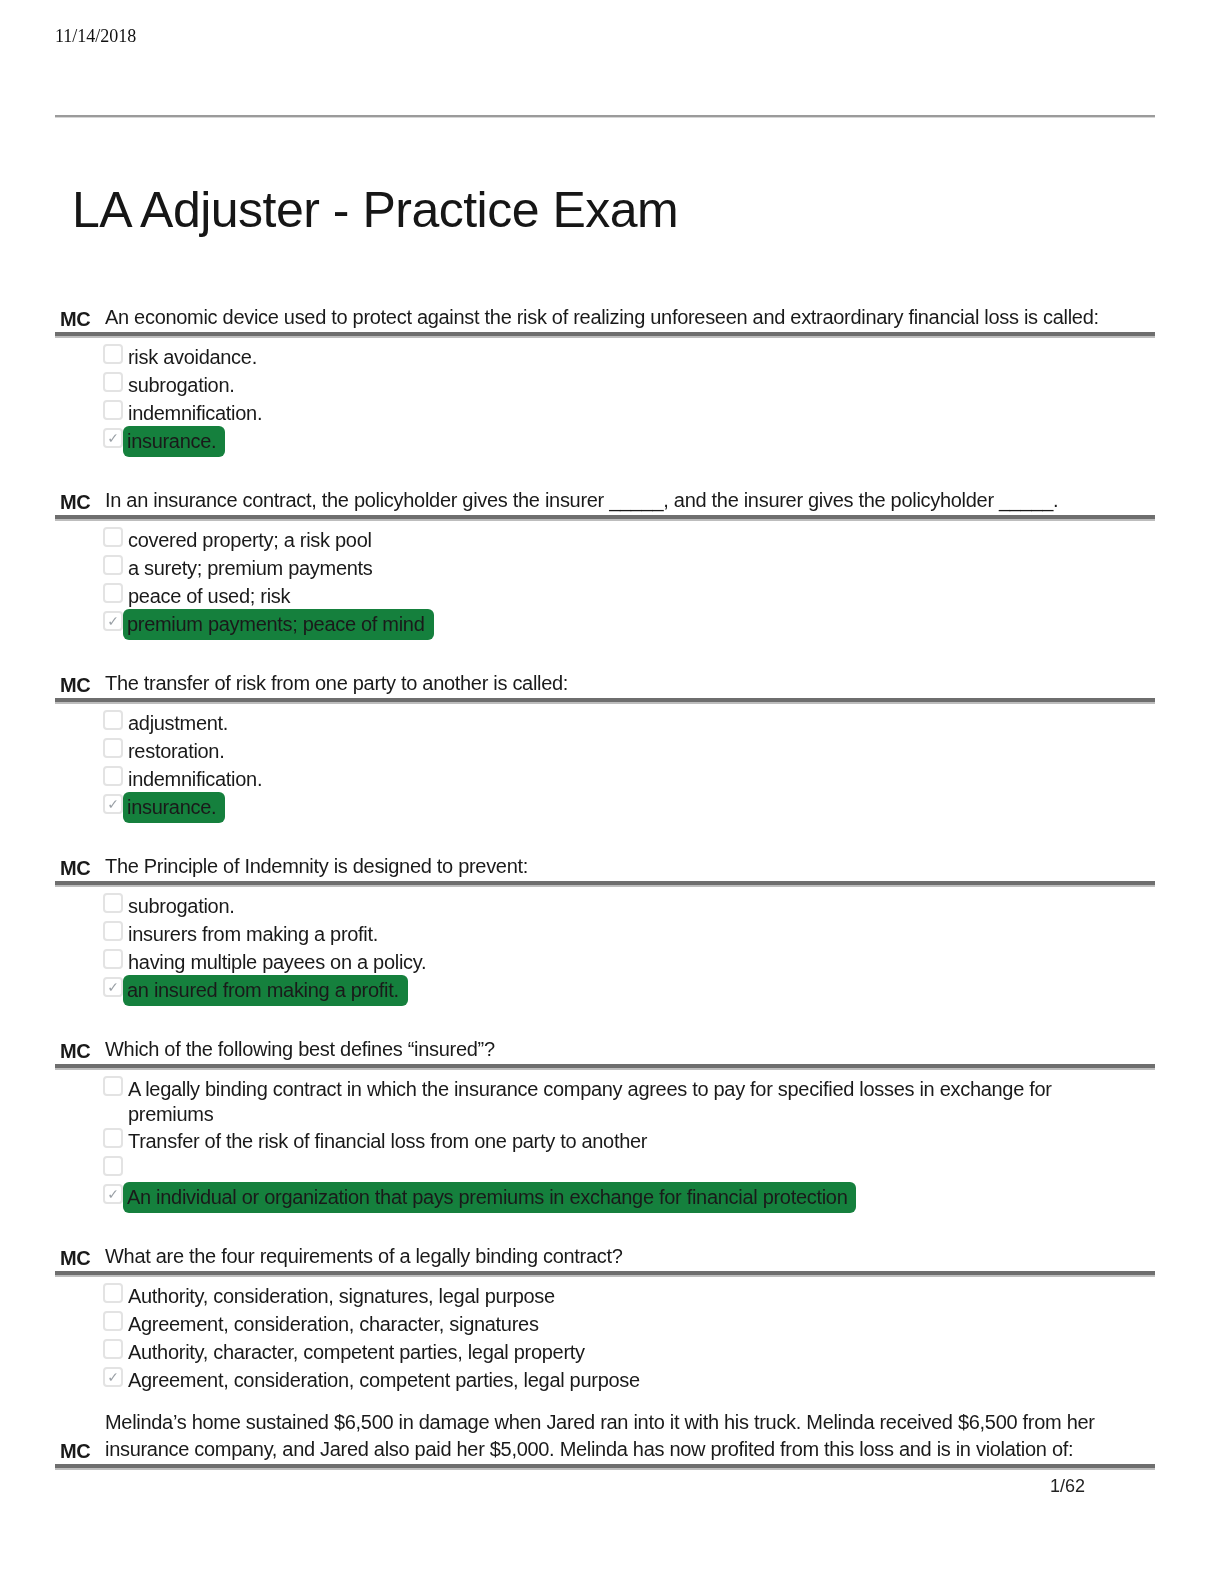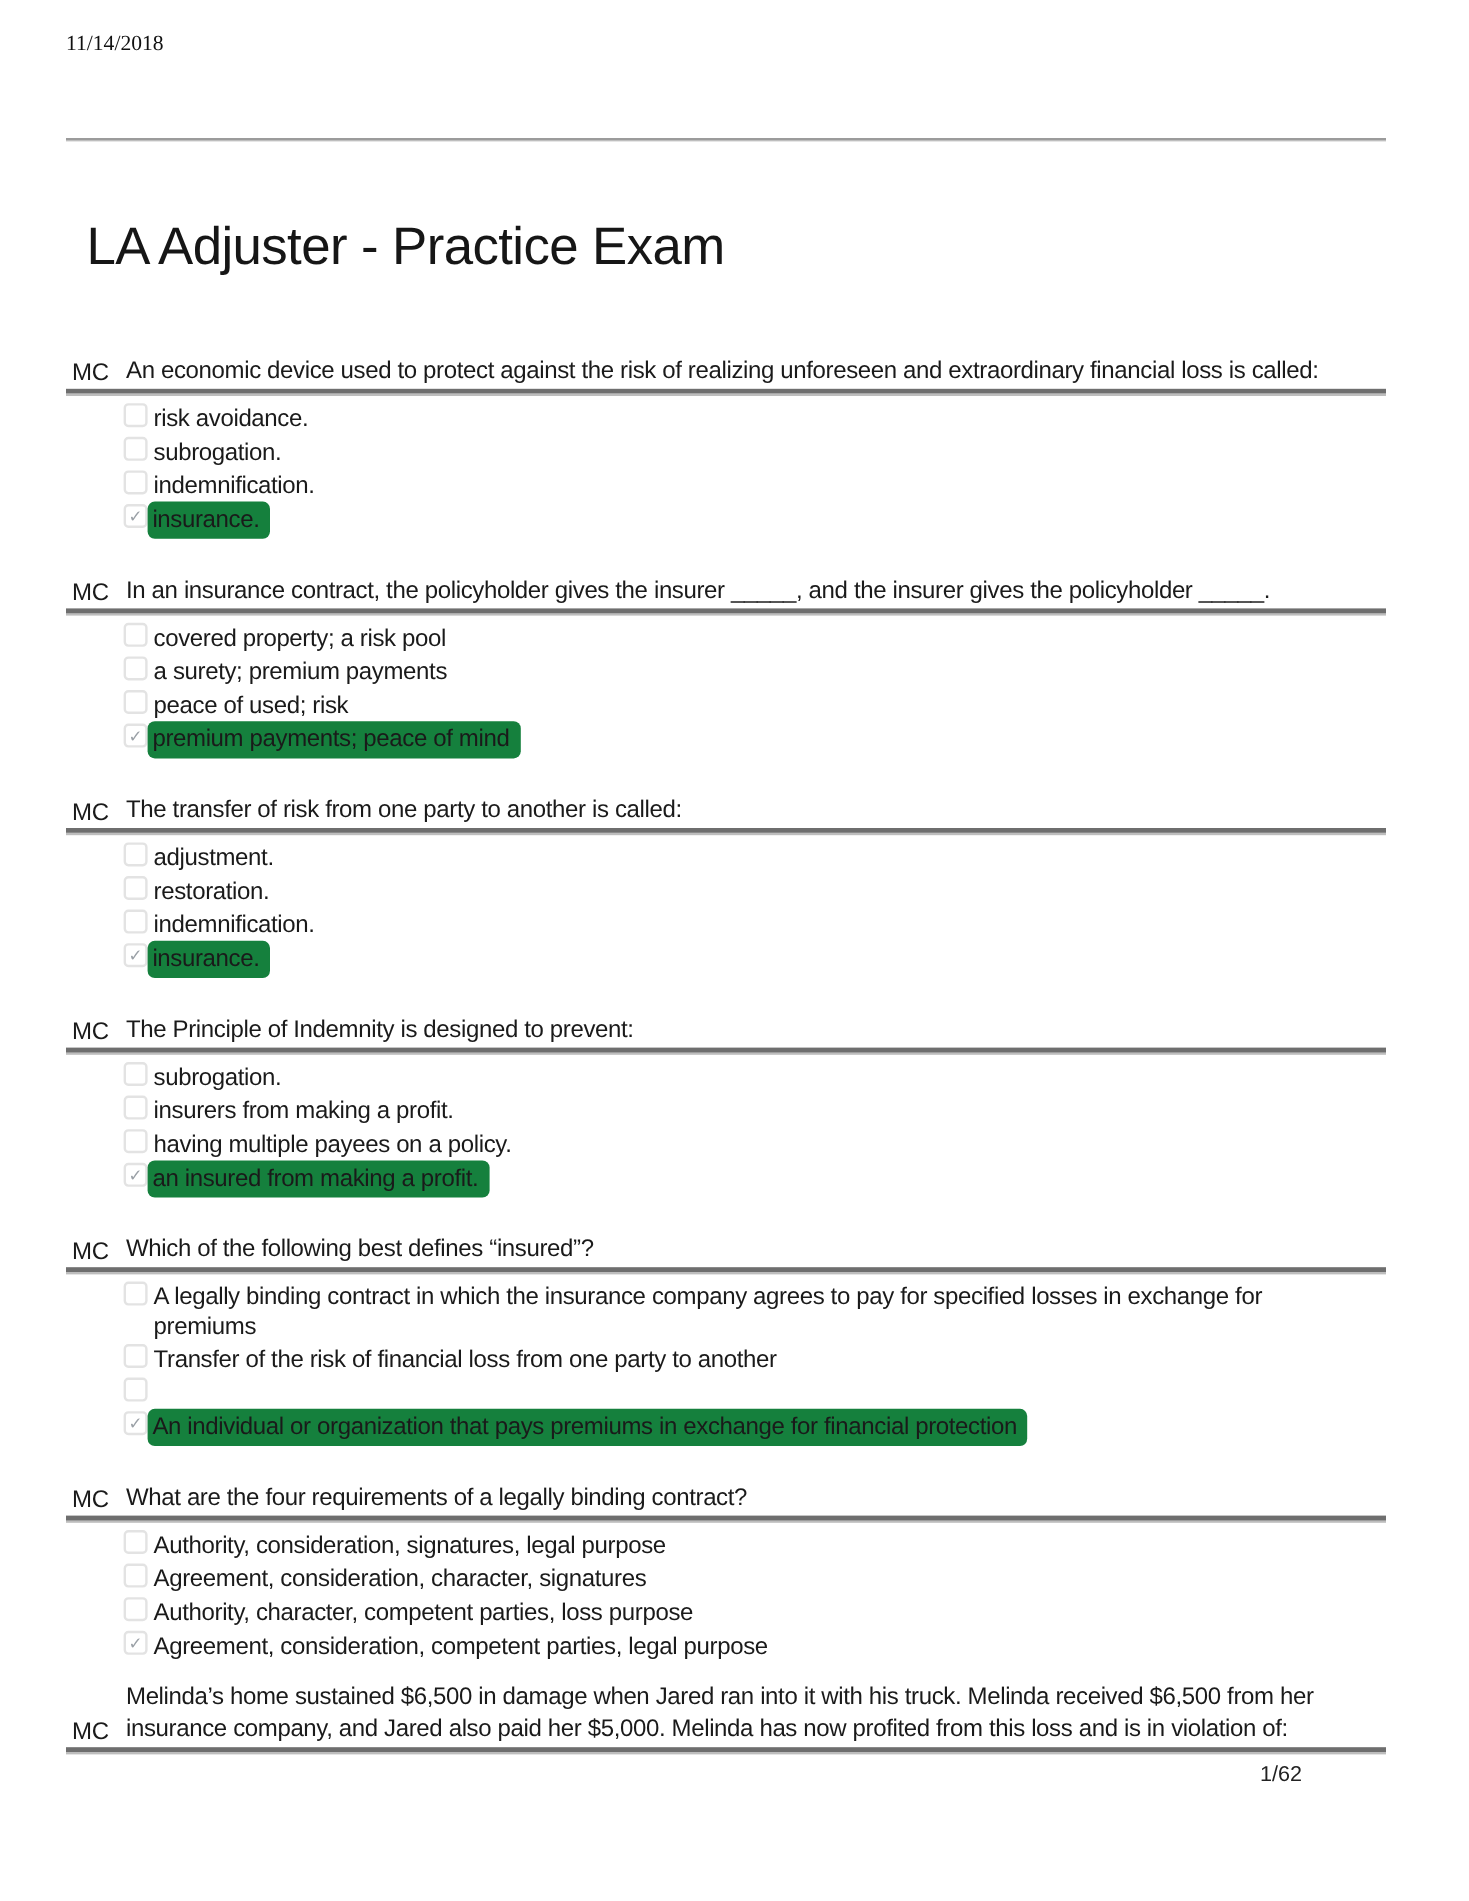--- a/index.html
+++ b/index.html
@@ -11,34 +11,34 @@
 
   .print-date {
     padding-top:26px; font-family:"Liberation Serif", serif;
     font-size:18px; color:#111;
   }
   .top-rule {
     margin-top:68px; height:2px; background:#9b9b9b;
     box-shadow:0 1px 0 #d6d6d6; border:none;
   }
   h1.doc-title {
-    margin:64px 0 0 17px; font-size:44px; font-weight:400;
+    margin:64px 0 0 17px; font-size:50px; font-weight:400;
     letter-spacing:-0.5px; color:#161616;
   }
 
   #questions { margin-top:48px; }
   .question-block + .question-block .q-row { margin-top:14px; }
 
   .q-row {
     display:flex; align-items:flex-end; min-height:44px;
     border-bottom:4px solid #6e6e6e; box-shadow:0 2px 0 0 #bdbdbd;
     padding:0 0 1px 5px;
   }
   .mc {
-    flex:0 0 45px; font-weight:400; font-size:20px; color:#1a1a1a;
+    flex:0 0 45px; font-weight:700; font-size:20px; color:#1a1a1a;
     letter-spacing:-0.3px;
   }
   .q-text {
     font-size:20px; line-height:27px; letter-spacing:-0.3px;
     max-width:1000px; color:#1a1a1a;
   }
 
   .options { padding:8px 0 0 48px; }
   .option { display:flex; align-items:flex-start; min-height:28px; }
   .checkbox {
@@ -201,21 +201,21 @@
           <div class="option">
             <span class="checkbox"></span>
             <span class="opt-label">Authority, consideration, signatures, legal purpose</span>
           </div>
           <div class="option">
             <span class="checkbox"></span>
             <span class="opt-label">Agreement, consideration, character, signatures</span>
           </div>
           <div class="option">
             <span class="checkbox"></span>
-            <span class="opt-label">Authority, character, competent parties, loss purpose</span>
+            <span class="opt-label">Authority, character, competent parties, legal property</span>
           </div>
           <div class="option">
             <span class="checkbox checked">✓</span>
             <span class="opt-label">Agreement, consideration, competent parties, legal purpose</span>
           </div>
         </div>
       </section>
       <section class="question-block">
         <div class="q-row">
           <span class="mc">MC</span>

